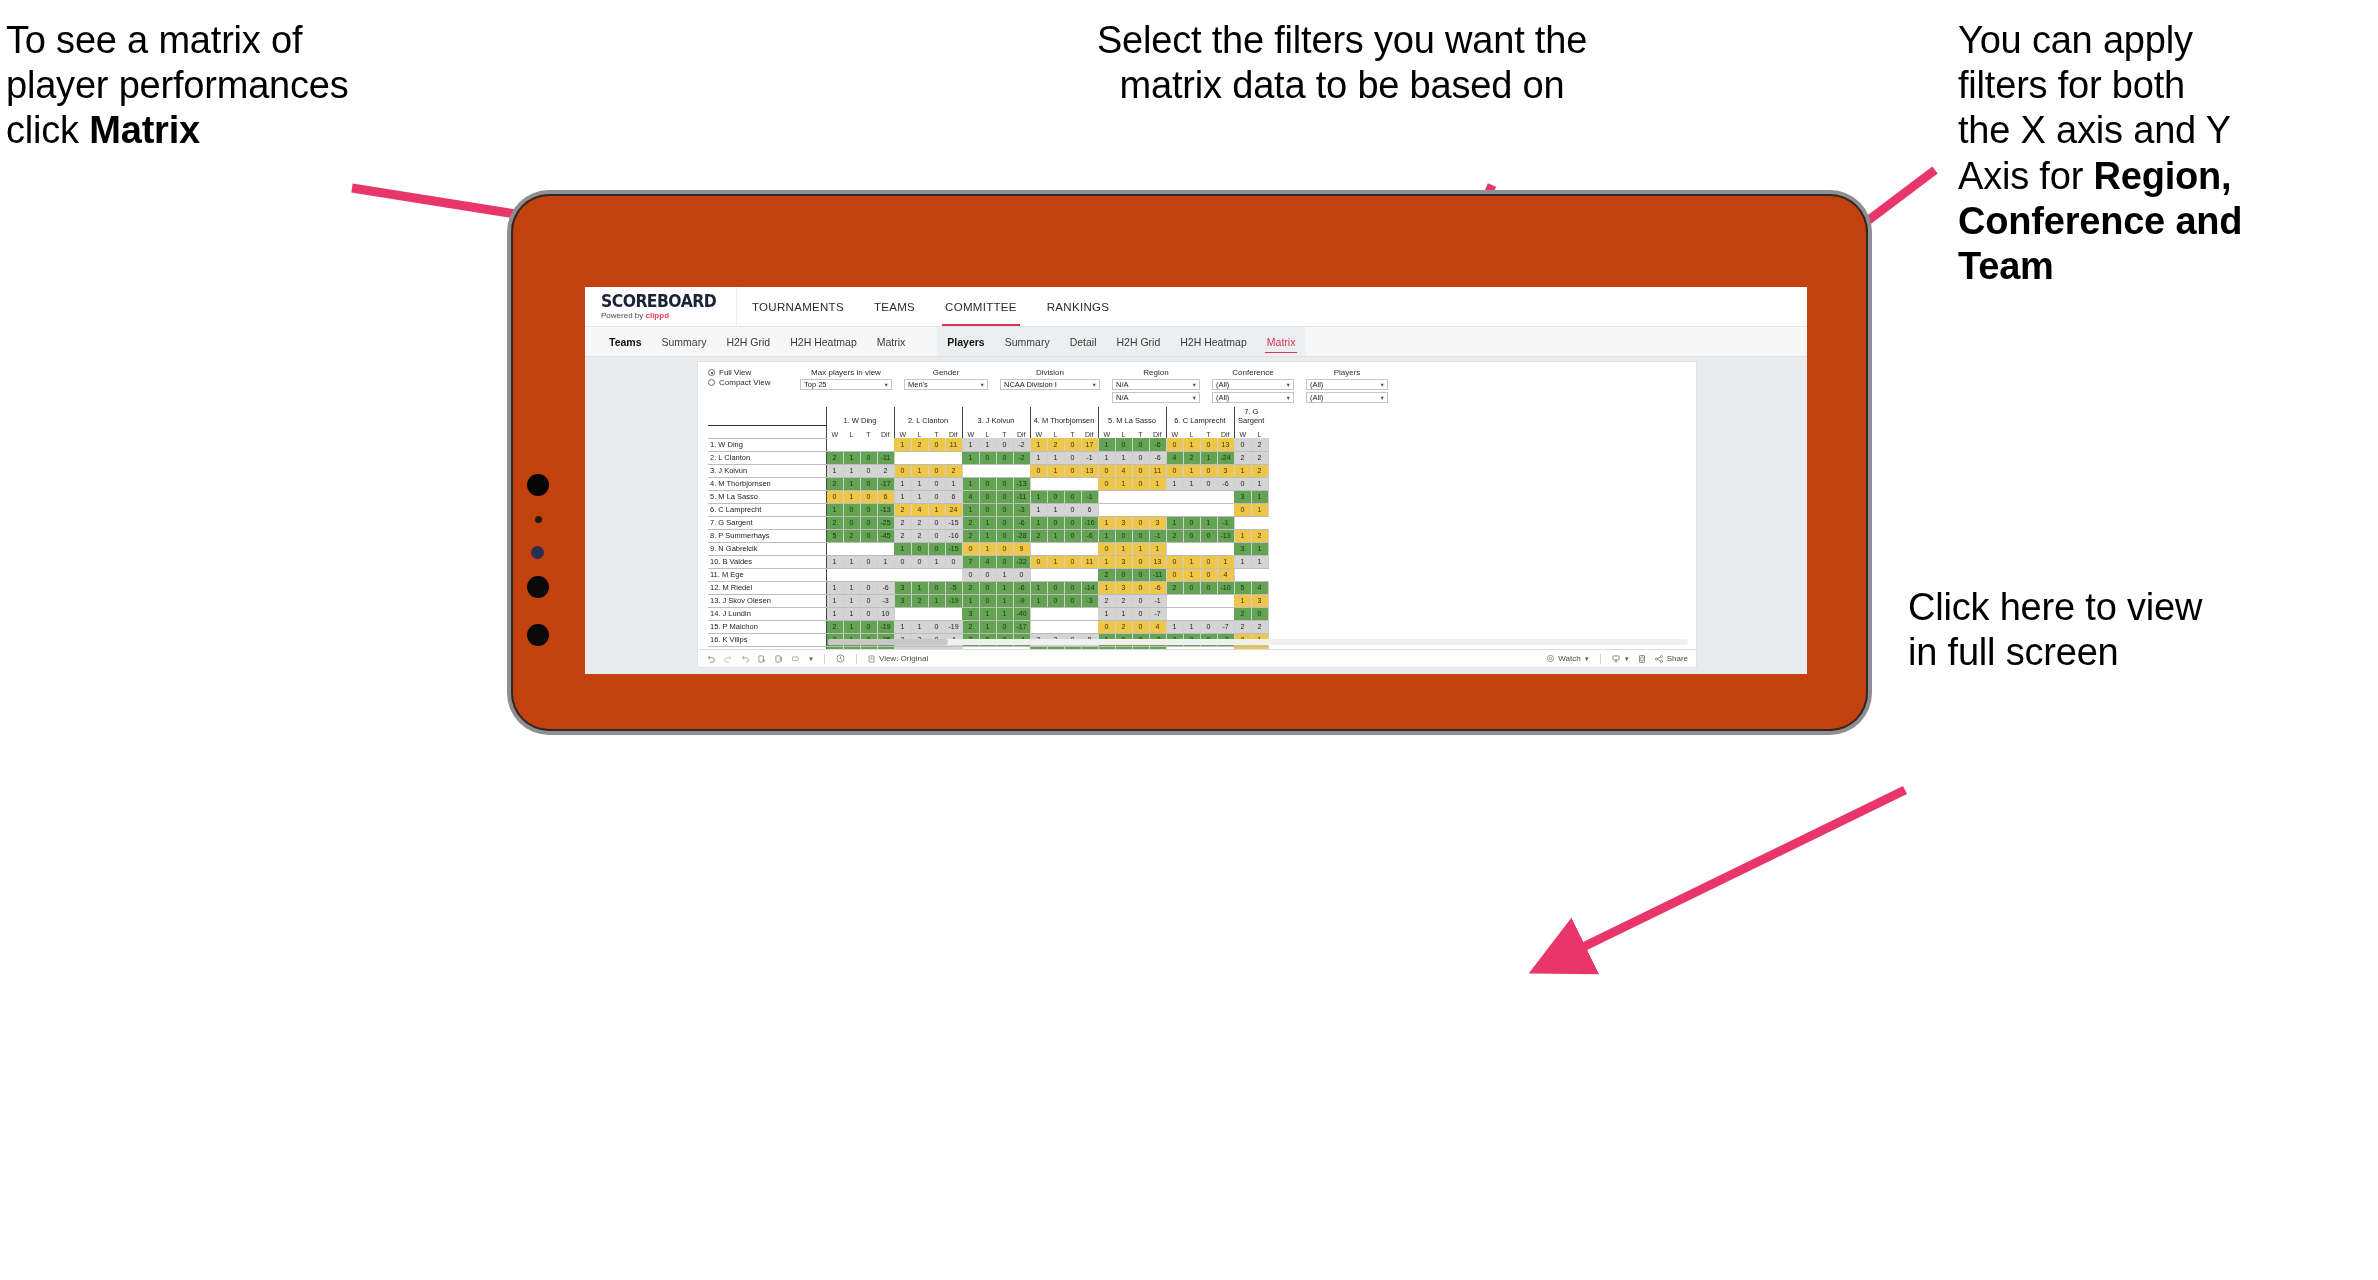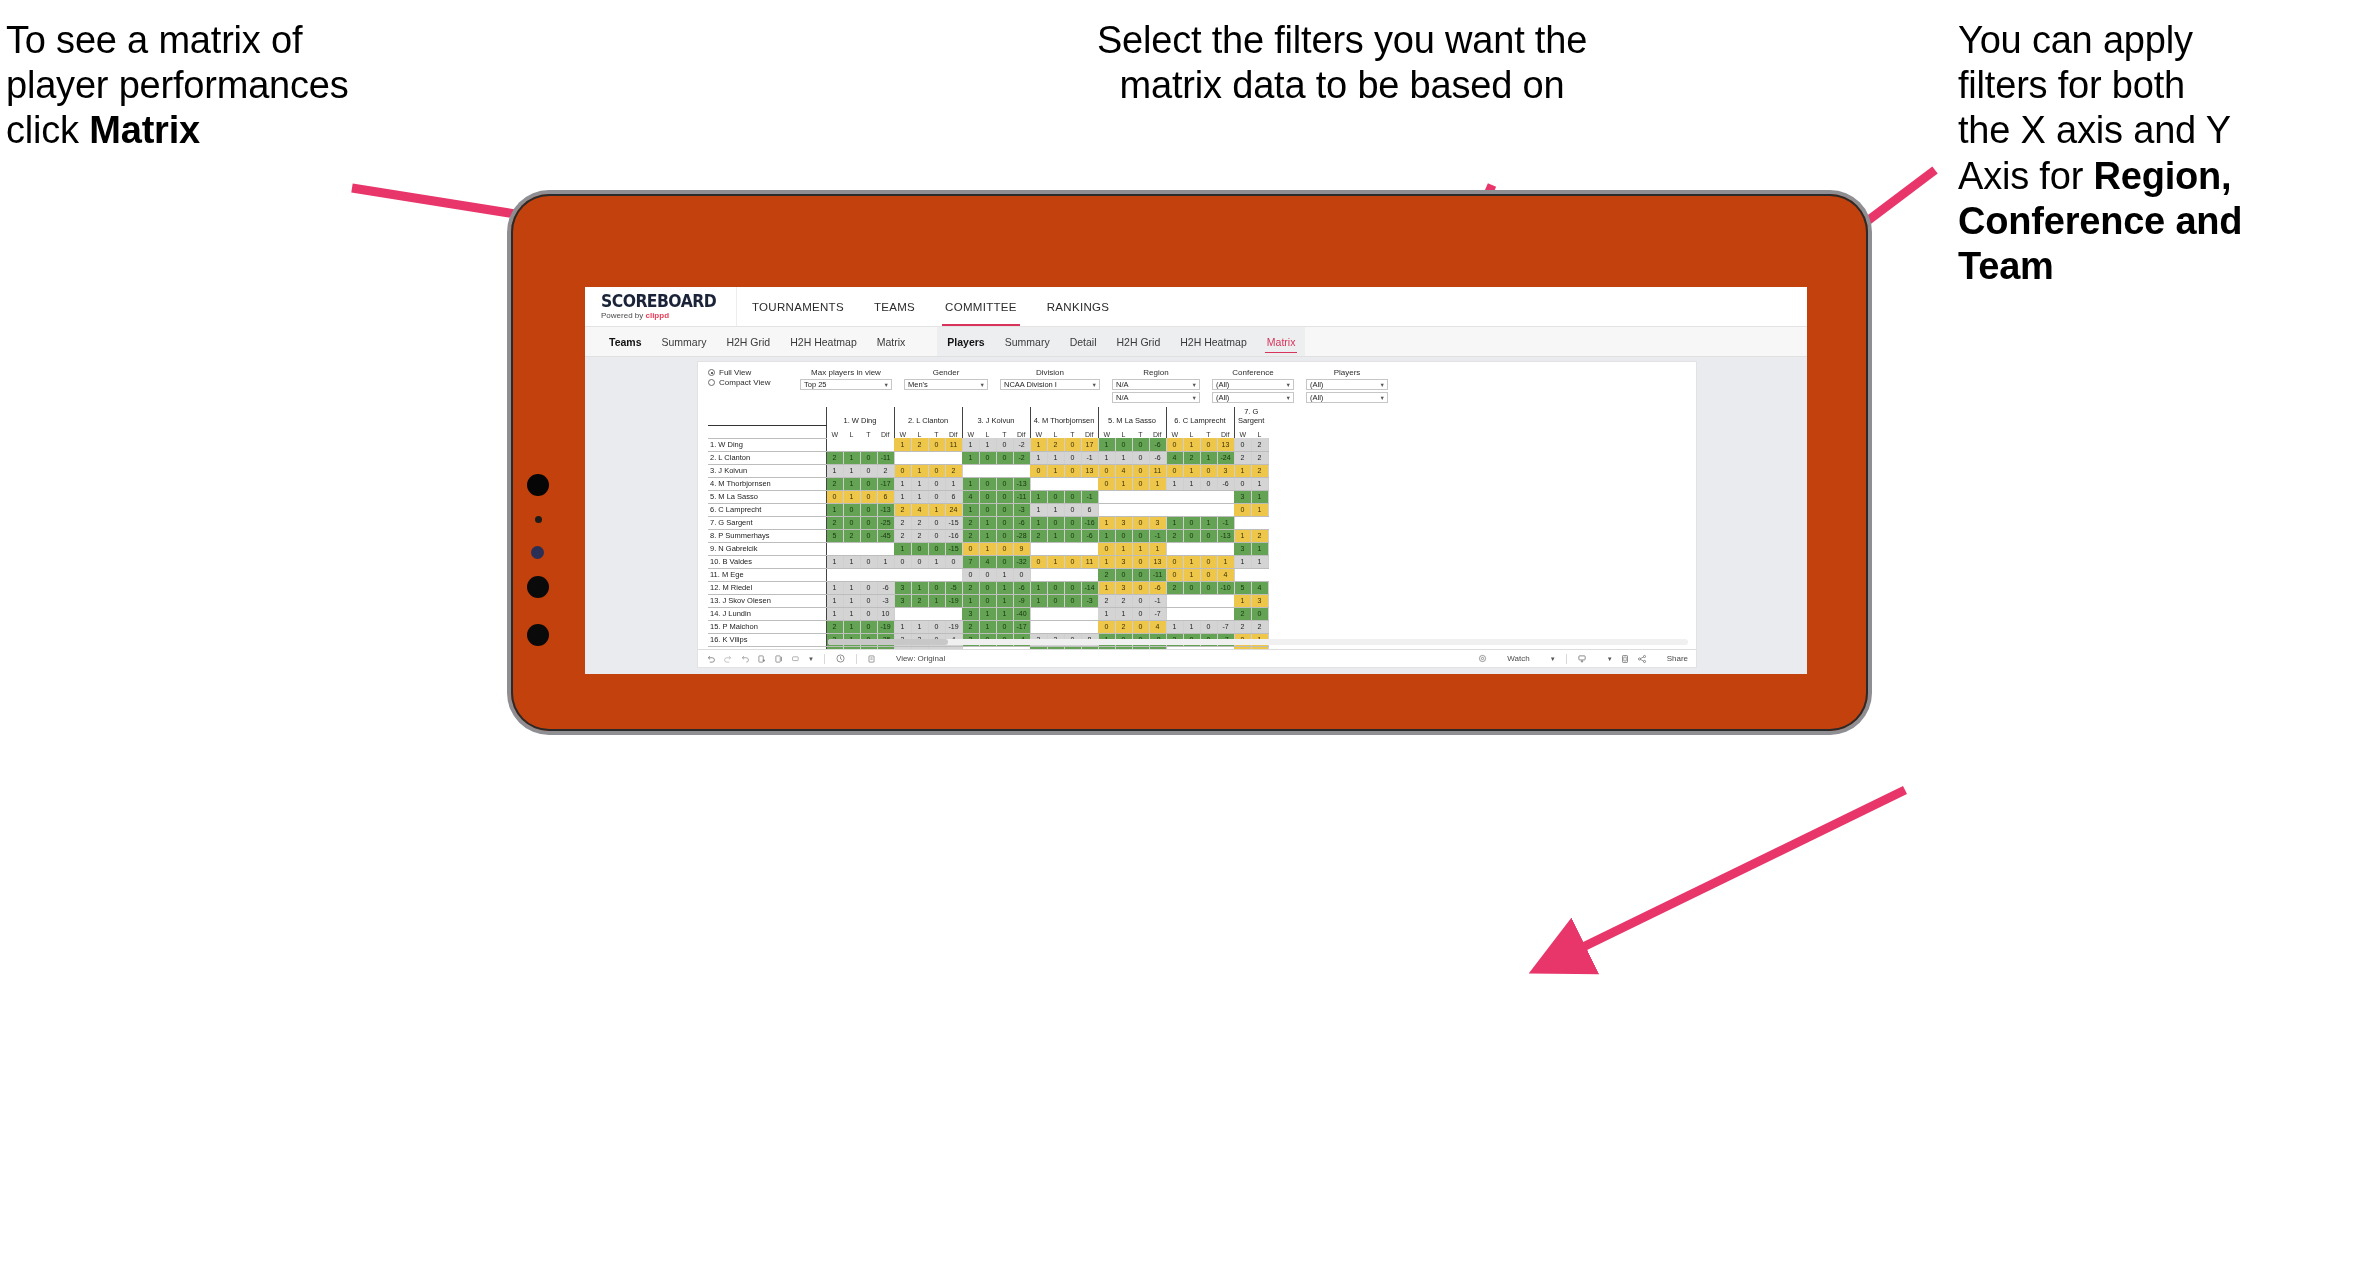--- a/index.html
+++ b/index.html
@@ -189,21 +189,21 @@
 
   
   .tbar {
     height: 18px; border-top: 1px solid #dcdcdc; background: #fff;
     display: flex; align-items: center; padding: 0 8px; gap: 7px;
     font-size: 8px; color: #4a4a4a;
   }
   .tbar svg { display: block; }
   .tsep { width: 1px; height: 10px; background: #d8d8d8; margin: 0 3px; }
   .tspring { flex: 1; }
-  .tbtn { display: flex; align-items: center; gap: 20px; cursor: default; }
+  .tbtn { display: flex; align-items: center; gap: 3px; cursor: default; }
   .caret { font-size: 6px; color: #555; }
 </style>
 </head>
 <body>
 
 <div id="root">
 
   <div id="annot-matrix" class="annot"><span>To see a matrix of
 player performances
 click </span><b>Matrix</b></div>
@@ -211,20 +211,22 @@
   <div id="annot-axes" class="annot"><span>You  can apply
 filters for both
 the X axis and Y
 Axis for </span><b>Region,
 Conference and
 Team</b></div>
 
   <div id="annot-filters" class="annot">Select the filters you want the
 matrix data to be based on</div>
 
+  <div id="annot-full" class="annot">Click here to view
+in full screen</div>
 
   <svg class="arrow" style="left:0;top:0;width:2378px;height:1280px">
     <defs>
       <marker id="ah" markerWidth="7" markerHeight="7" refX="5.6" refY="3.5" orient="auto">
         <path d="M0,0 L7,3.5 L0,7 Z" fill="#e8366b"></path>
       </marker>
     </defs>
     <line x1="352" y1="188" x2="1277" y2="335" stroke="#e8366b" stroke-width="9" marker-end="url(#ah)"></line>
     <line x1="1492" y1="185" x2="1420" y2="352" stroke="#e8366b" stroke-width="9" marker-end="url(#ah)"></line>
     <line x1="1935" y1="170" x2="1610" y2="415" stroke="#e8366b" stroke-width="9" marker-end="url(#ah)"></line>

